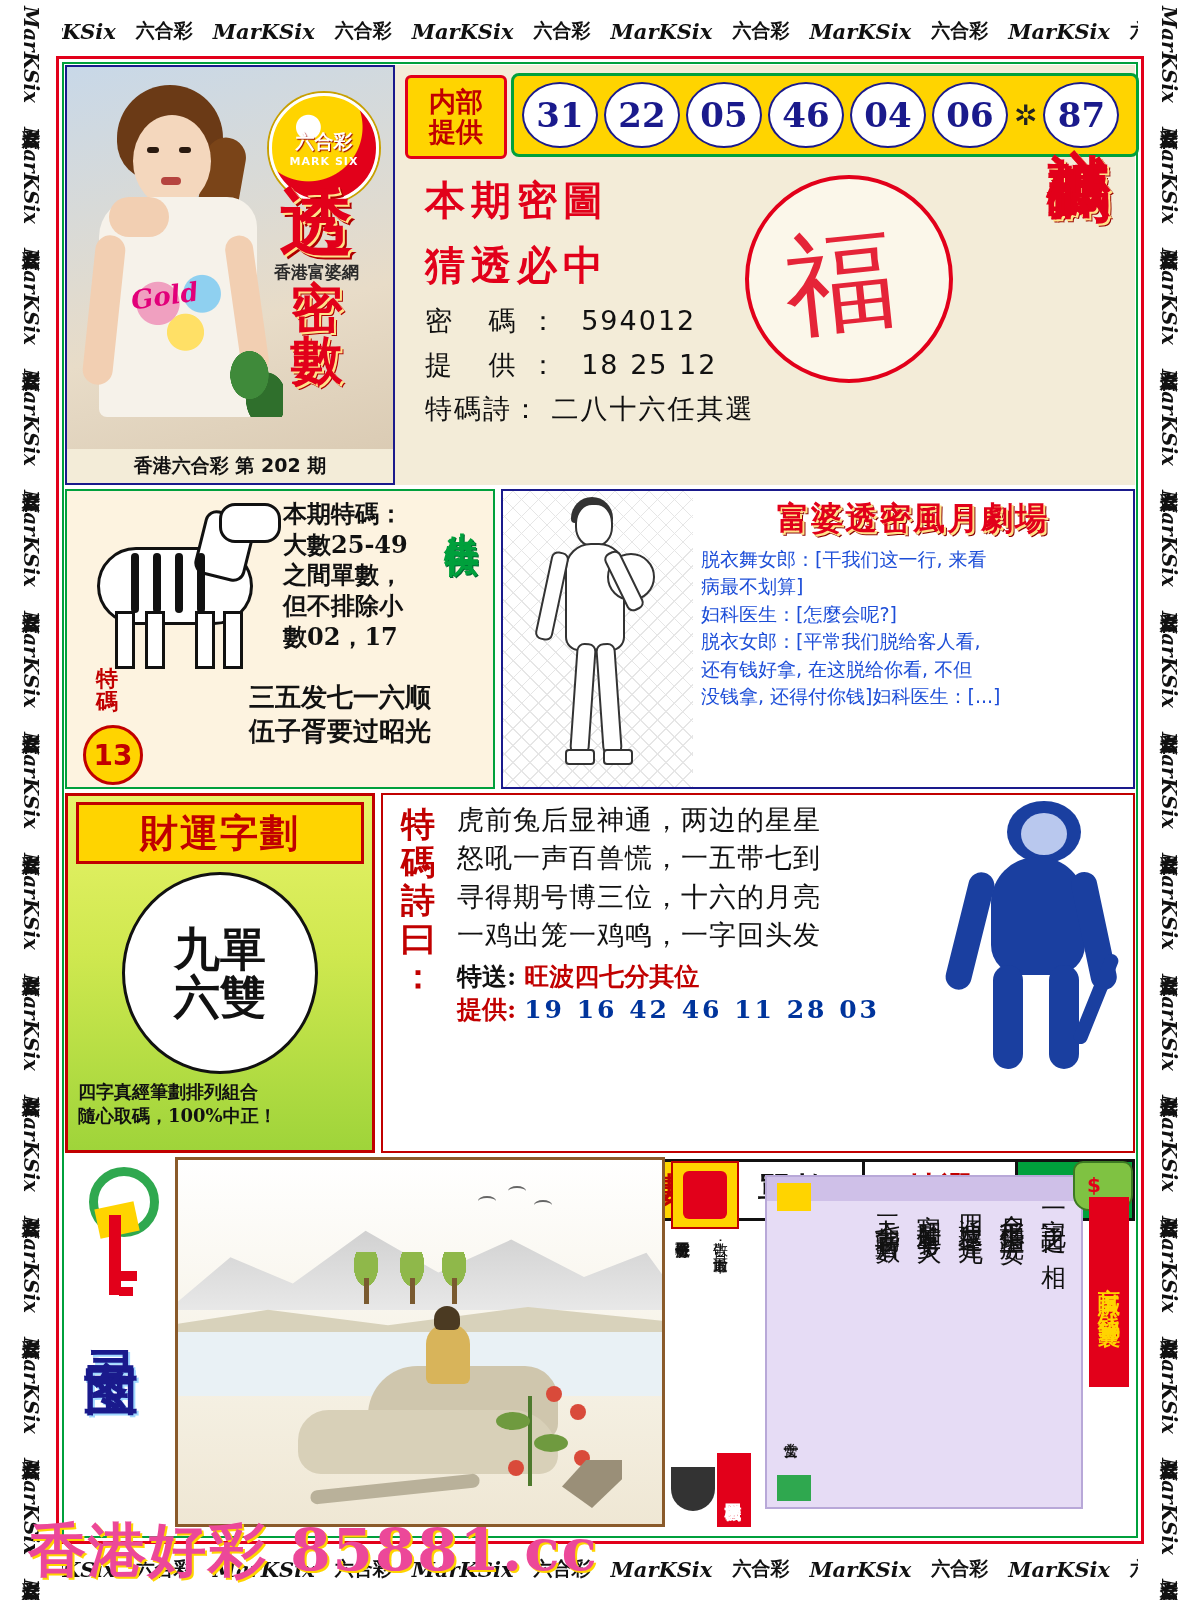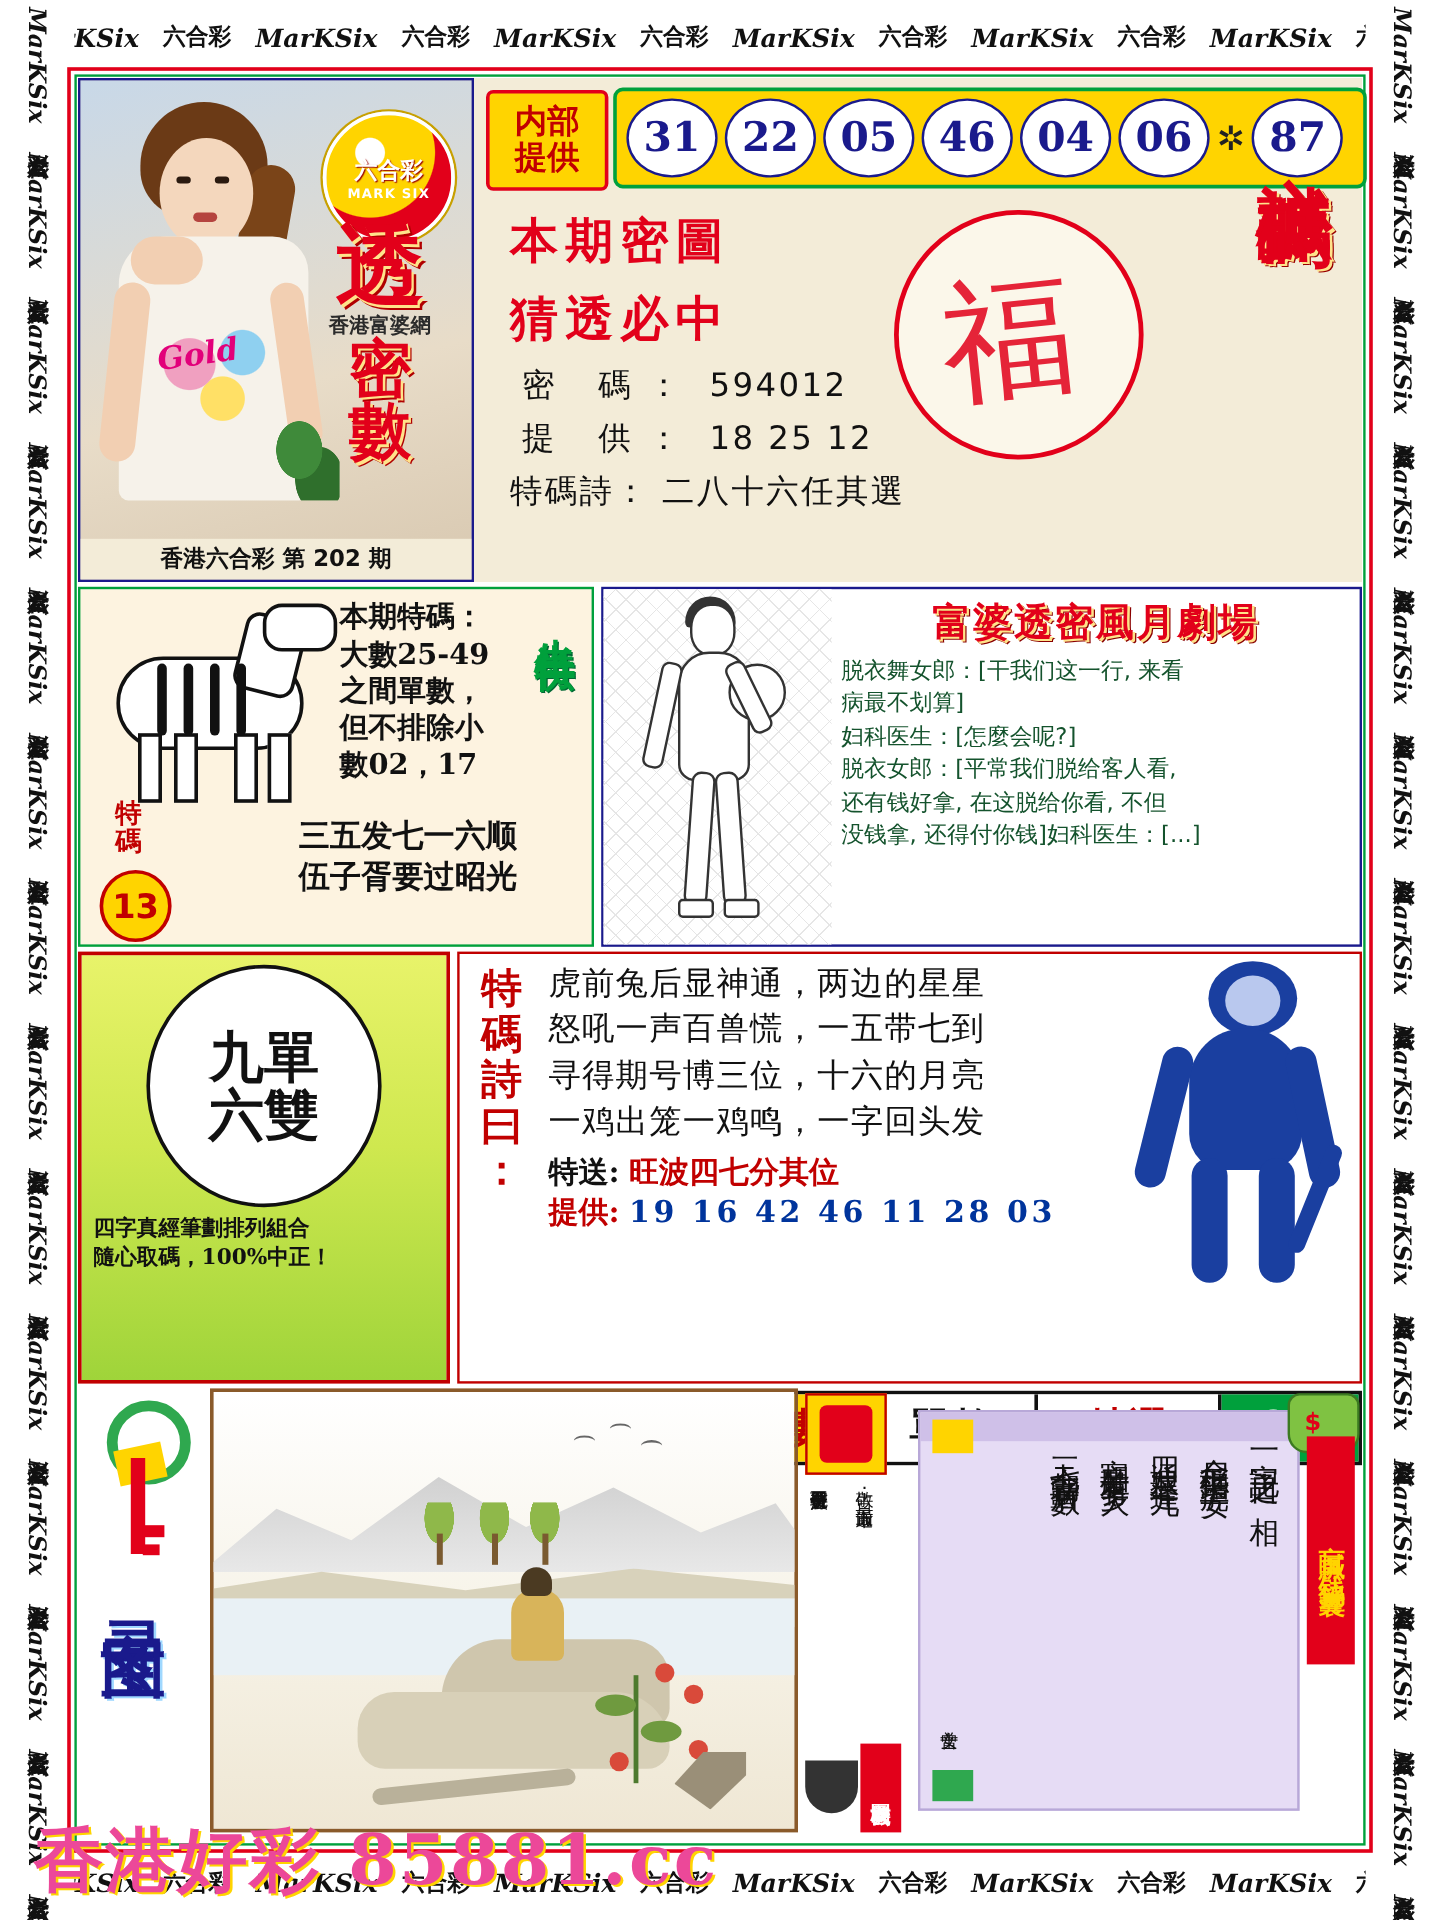--- a/index.html
+++ b/index.html
@@ -106,21 +106,21 @@
   }
   .ball{
     width:72px;height:62px;border-radius:50%;background:#fff;border:2px solid #1a1a8c;
     display:flex;align-items:center;justify-content:center;font-size:34px;font-weight:bold;color:#1a1a8c;
     font-family:"DejaVu Serif",serif;
   }
   .star{font-size:28px;color:#222;font-weight:bold;}
   .mid-txt{position:absolute;left:30px;top:108px;width:470px;}
   .m-l1{font-size:40px;font-weight:bold;color:#e2001a;letter-spacing:6px;margin-bottom:10px;}
   .m-row{font-size:27px;color:#111;margin:8px 0;letter-spacing:2px;}
-  .m-row .lab{letter-spacing:14px;margin-left:10px;}
+  .m-row .lab{letter-spacing:14px;}
   .seal{
     position:absolute;left:350px;top:110px;width:200px;height:200px;border-radius:50%;
     border:4px solid #e2001a;background:#fbf7ea;
   }
   .seal-ch{position:absolute;left:36px;top:30px;font-family:"DejaVu Serif",serif;font-size:110px;color:#e2001a;
     transform:rotate(-6deg);opacity:.85;}
 
   .rightcol{position:relative;width:200px;height:420px;}
   .r-vert{position:absolute;right:14px;top:32px;writing-mode:vertical-rl;
     font-family:"DejaVu Serif",serif;font-size:62px;font-weight:bold;color:#e2001a;
@@ -154,21 +154,21 @@
   .l-body{position:absolute;left:62px;top:52px;width:56px;height:104px;border:2px solid #333;border-radius:26px 26px 14px 14px;background:#fff;}
   .l-legL{position:absolute;left:70px;top:152px;width:16px;height:108px;border:2px solid #333;background:#fff;border-radius:8px;transform:rotate(4deg);}
   .l-legR{position:absolute;left:96px;top:152px;width:16px;height:108px;border:2px solid #333;background:#fff;border-radius:8px;transform:rotate(-4deg);}
   .l-ball{position:absolute;left:104px;top:62px;width:44px;height:44px;border:2px solid #333;border-radius:50%;background:#fff;}
   .l-armL{position:absolute;left:40px;top:60px;width:14px;height:86px;border:2px solid #333;border-radius:7px;background:#fff;transform:rotate(12deg);}
   .l-armR{position:absolute;left:112px;top:58px;width:14px;height:60px;border:2px solid #333;border-radius:7px;background:#fff;transform:rotate(-26deg);}
   .l-shoe{position:absolute;width:26px;height:12px;border:2px solid #333;background:#fff;top:258px;border-radius:4px;}
   .drama-r{position:relative;flex:1;padding:6px 8px;box-sizing:border-box;}
   .drama-title{font-family:"DejaVu Serif",serif;font-weight:bold;font-size:32px;color:#e2001a;text-align:center;
     text-shadow:2px 2px 0 #ffe38a,3px 3px 0 #8a0000;letter-spacing:2px;margin-bottom:6px;}
-  .drama-line{font-size:19px;color:#14532d;line-height:1.34;margin:2px 0;font-family:"DejaVu Sans",sans-serif;}
+  .drama-line{font-size:19px;color:#1d4ed8;line-height:1.34;margin:2px 0;font-family:"DejaVu Sans",sans-serif;}
 
   
   .sec3{position:absolute;left:6px;top:734px;width:1070px;height:360px;display:flex;gap:6px;}
   .caiyun{position:relative;width:310px;height:360px;border:3px solid #c10000;box-sizing:border-box;
     background:linear-gradient(180deg,#e8f36a 0%,#cfe84f 45%,#9fd43a 100%);}
   .cy-title{margin:6px auto 0;width:282px;height:56px;background:#ffd400;border:3px solid #c10000;
     display:flex;align-items:center;justify-content:center;font-family:"DejaVu Serif",serif;
     font-weight:bold;font-size:38px;color:#c10000;letter-spacing:2px;}
   .cy-oval{margin:8px auto 0;width:190px;height:196px;border:3px solid #111;border-radius:50%;background:#fff;
     display:flex;flex-direction:column;align-items:center;justify-content:center;
@@ -602,20 +602,21 @@
               <div class="drama-line">还有钱好拿, 在这脱给你看, 不但</div>
               <div class="drama-line">没钱拿, 还得付你钱]妇科医生：[...]</div>
             </div>
         </div>
       </div>
     </div>
 
     <div class="sec3">
 
       <div class="caiyun">
+        <div class="cy-title">財運字劃</div>
         <div class="cy-oval" id="caiyunChars">
             <div>九單</div>
             <div>六雙</div>
           </div>
         <div class="cy-foot">
           <div>四字真經筆劃排列組合</div>
           <div>隨心取碼，100%中正！</div>
         </div>
       </div>
 

